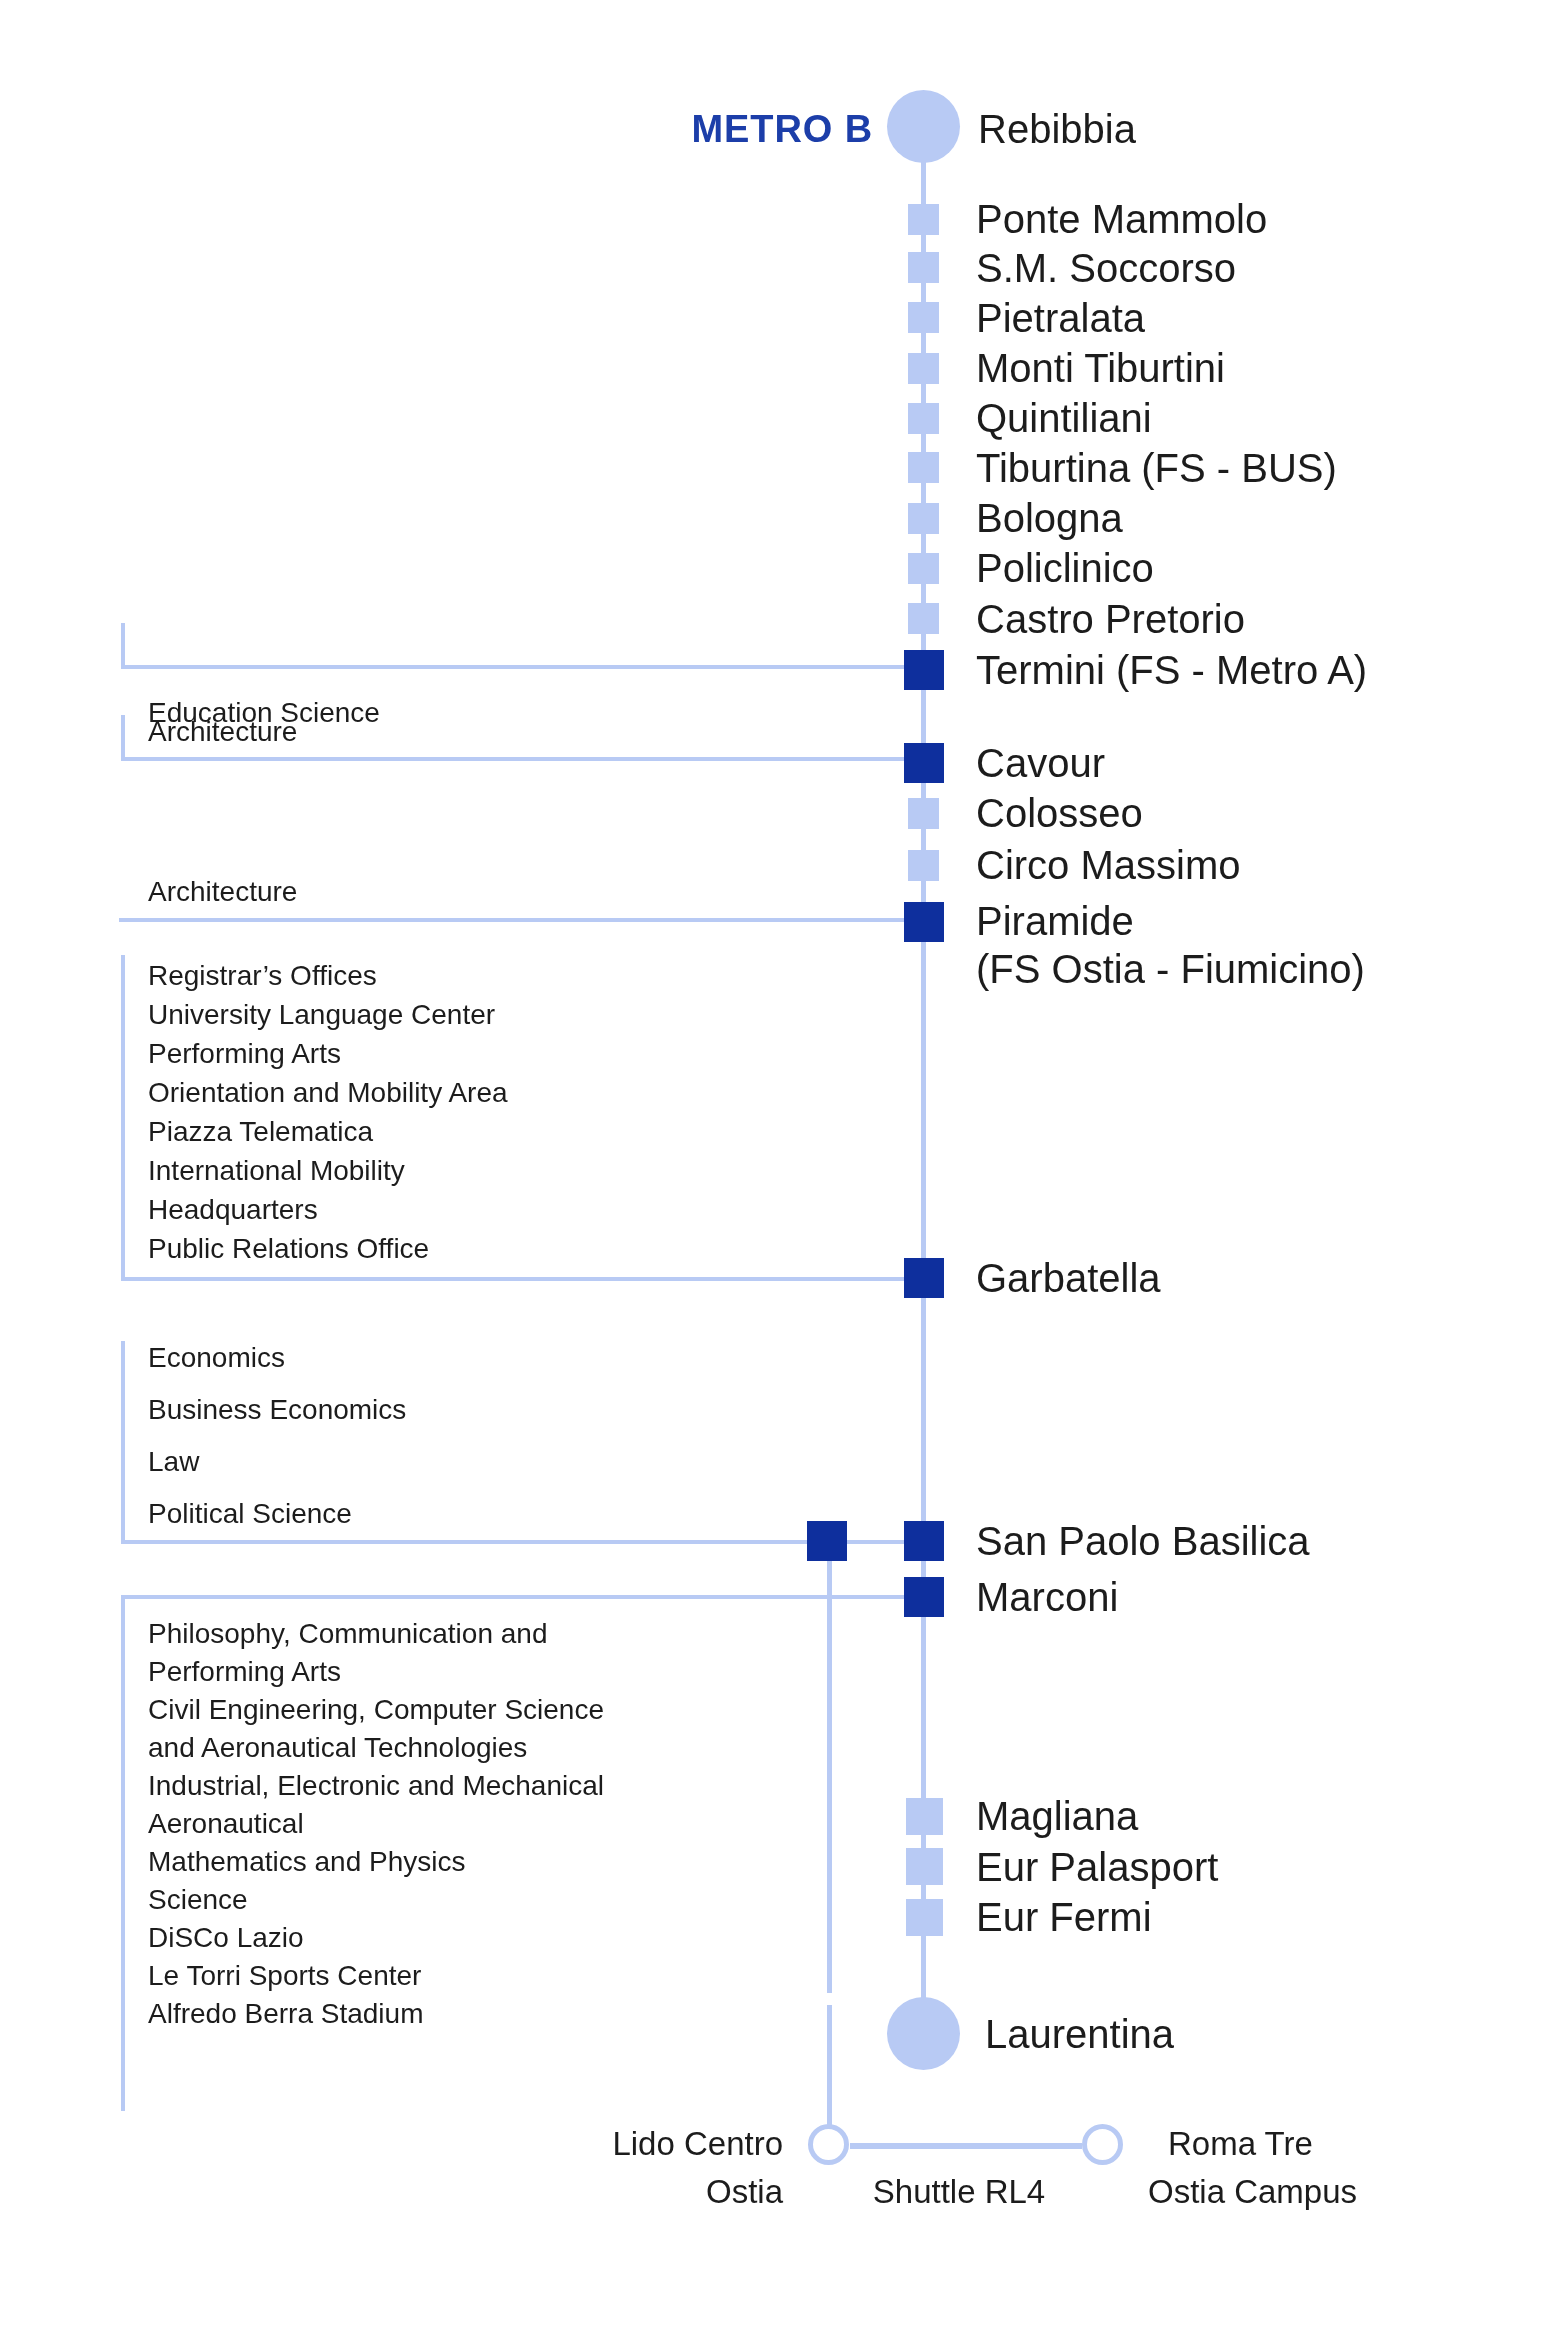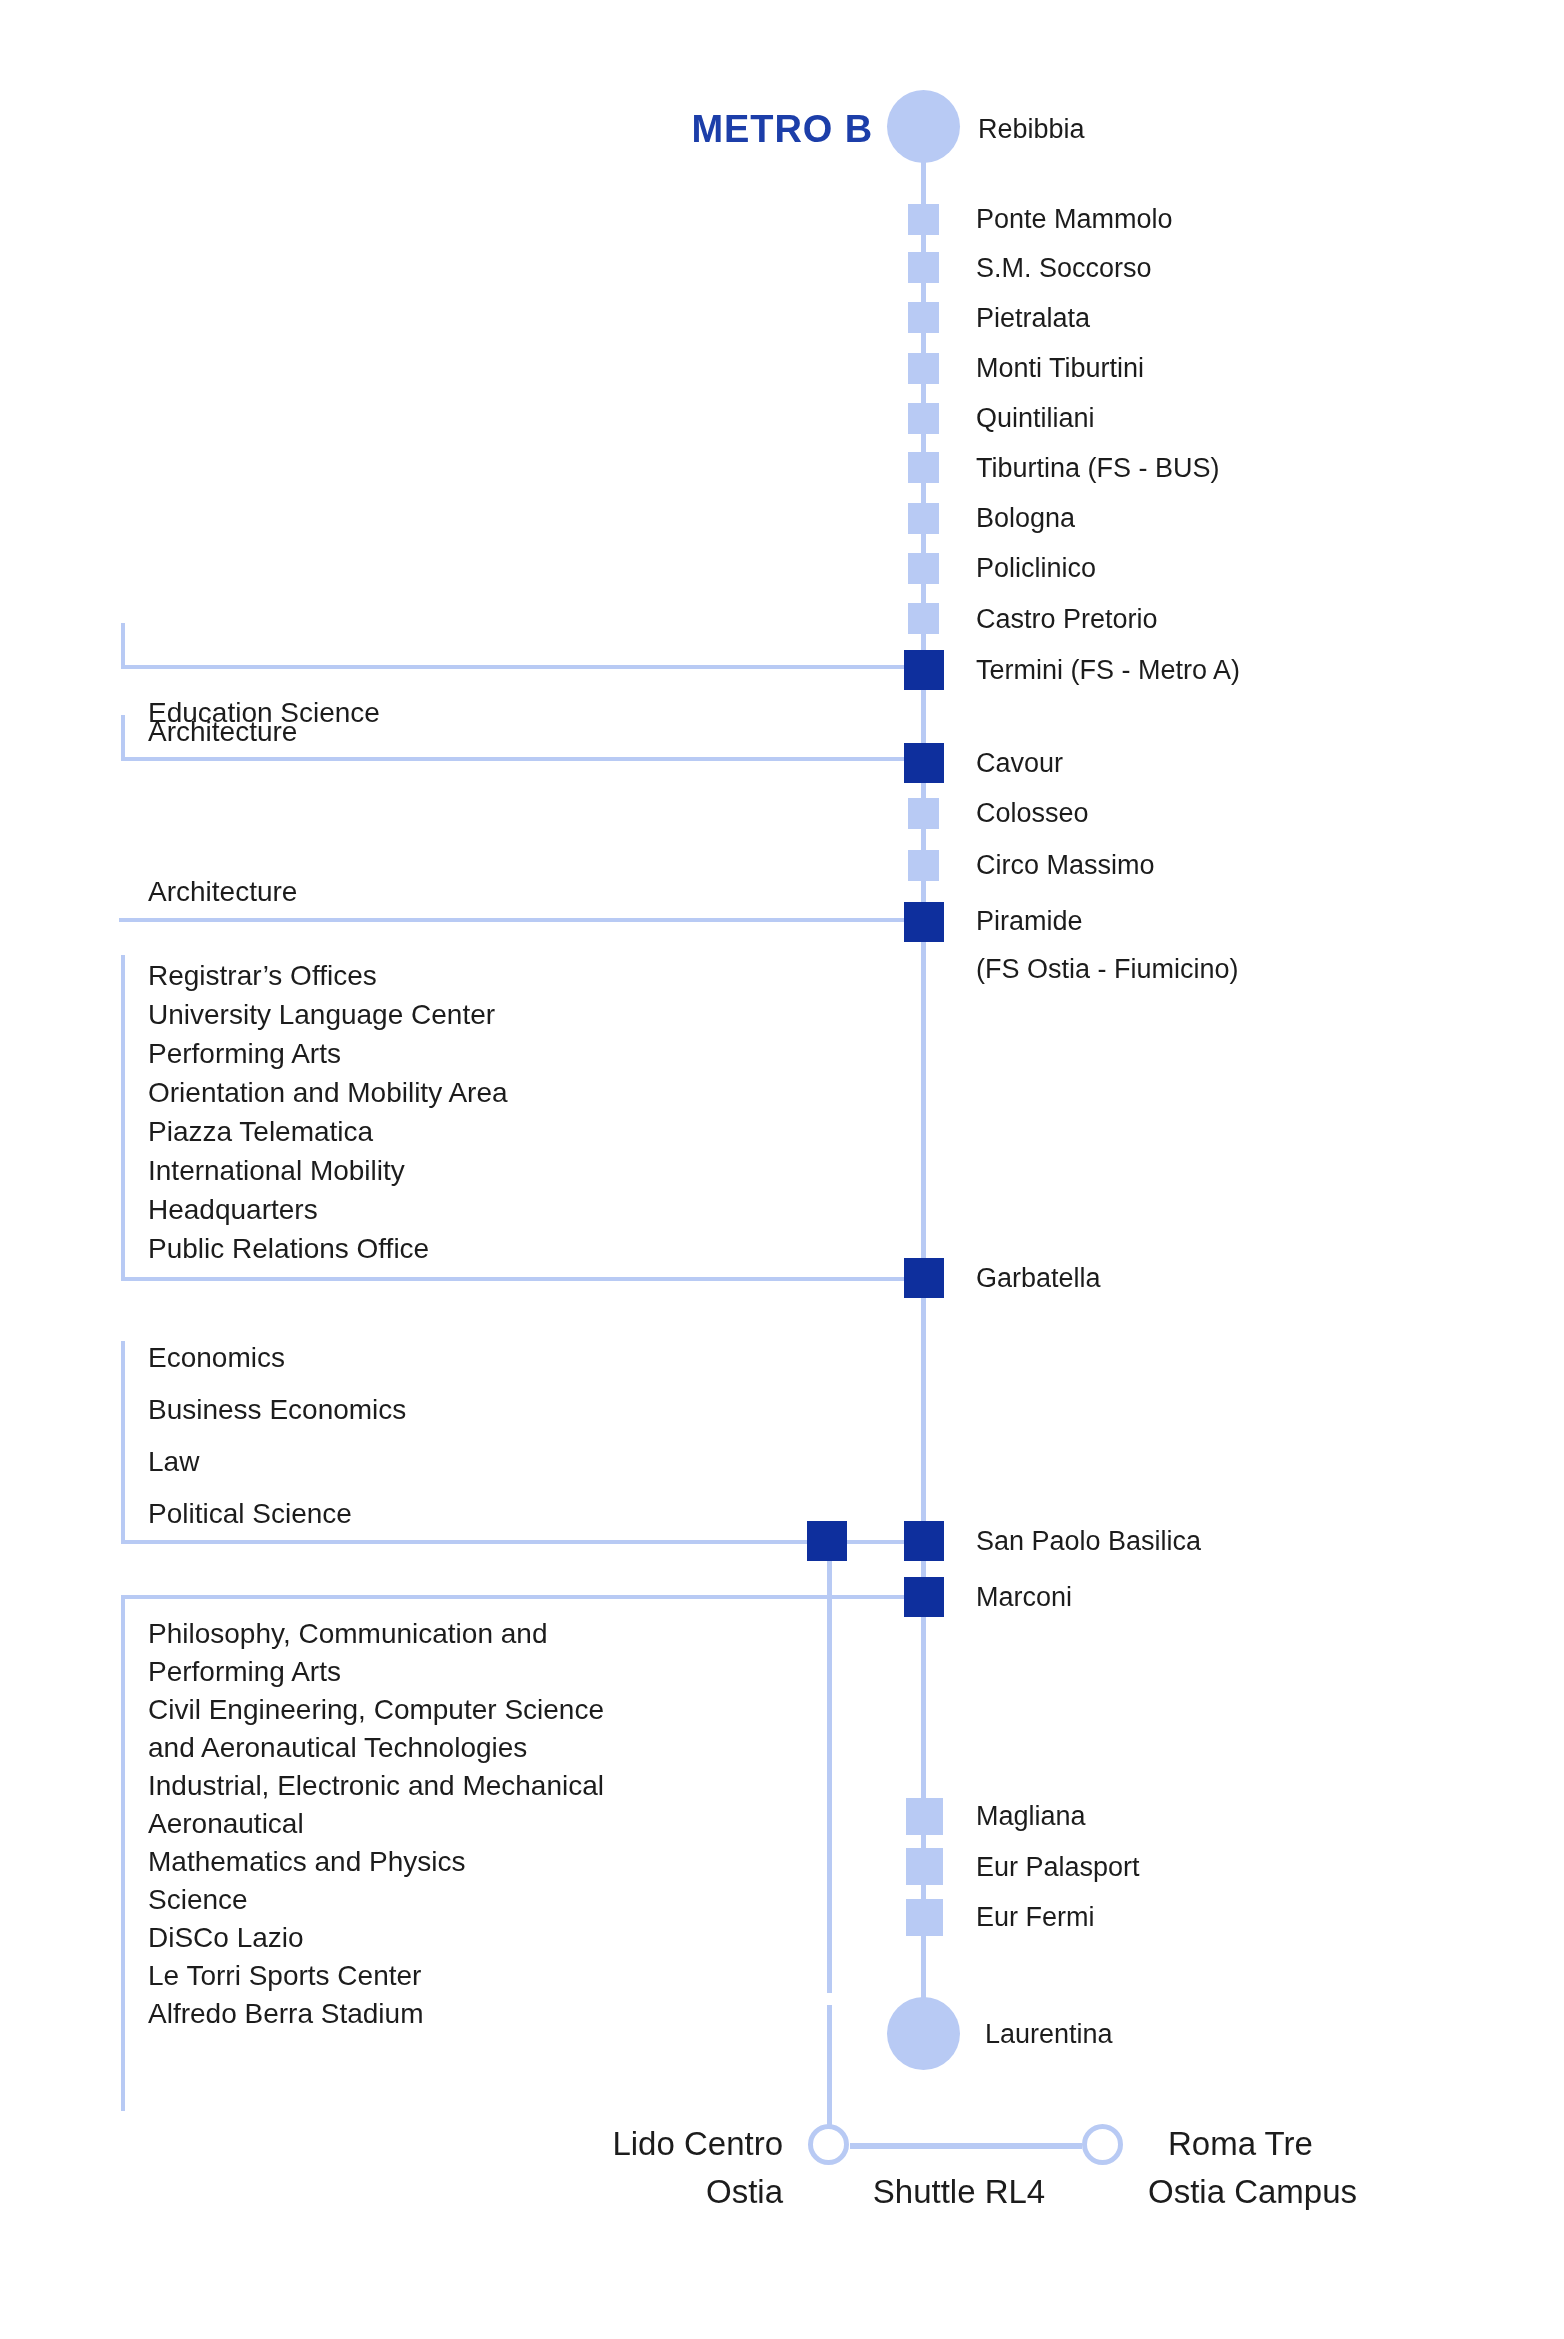--- a/index.html
+++ b/index.html
@@ -13,21 +13,21 @@
   .tick{position:absolute;background:#b8caf4;width:3.7px;}
   
   .terminal-circle{position:absolute;width:73px;height:73px;border-radius:50%;background:#b8caf4;}
   .sq-minor{position:absolute;width:31px;height:31px;background:#b8caf4;}
   .sq-minor-lg{position:absolute;width:37px;height:37px;background:#b8caf4;}
   .sq-major{position:absolute;width:40px;height:40px;background:#0e2f9d;}
   .shuttle-circle{position:absolute;width:31px;height:31px;border:5.5px solid #b8caf4;border-radius:50%;background:#ffffff;}
   .shuttle-hline{position:absolute;background:#b8caf4;height:5.5px;}
   
   .line-title{position:absolute;font-size:38px;font-weight:700;color:#1c3ea9;transform:translateY(-50%);letter-spacing:0.9px;}
-  .st-label{position:absolute;font-size:27px;transform:translateY(-50%);white-space:nowrap;color:#1c1c1c;}
+  .st-label{position:absolute;font-size:40px;transform:translateY(-50%);white-space:nowrap;color:#1c1c1c;}
   .group{position:absolute;font-size:28px;color:#1c1c1c;}
   .group div{white-space:nowrap;}
   .lh43 div{line-height:39px;height:39px;}
   .lh42 div{line-height:38px;height:38px;}
   .lh57 div{line-height:52px;height:52px;}
   .bottom-label{position:absolute;font-size:33px;transform:translateY(-50%);white-space:nowrap;color:#1c1c1c;}
   .right-align{text-align:right;transform:translateY(-50%);}
 </style>
 </head>
 <body>

